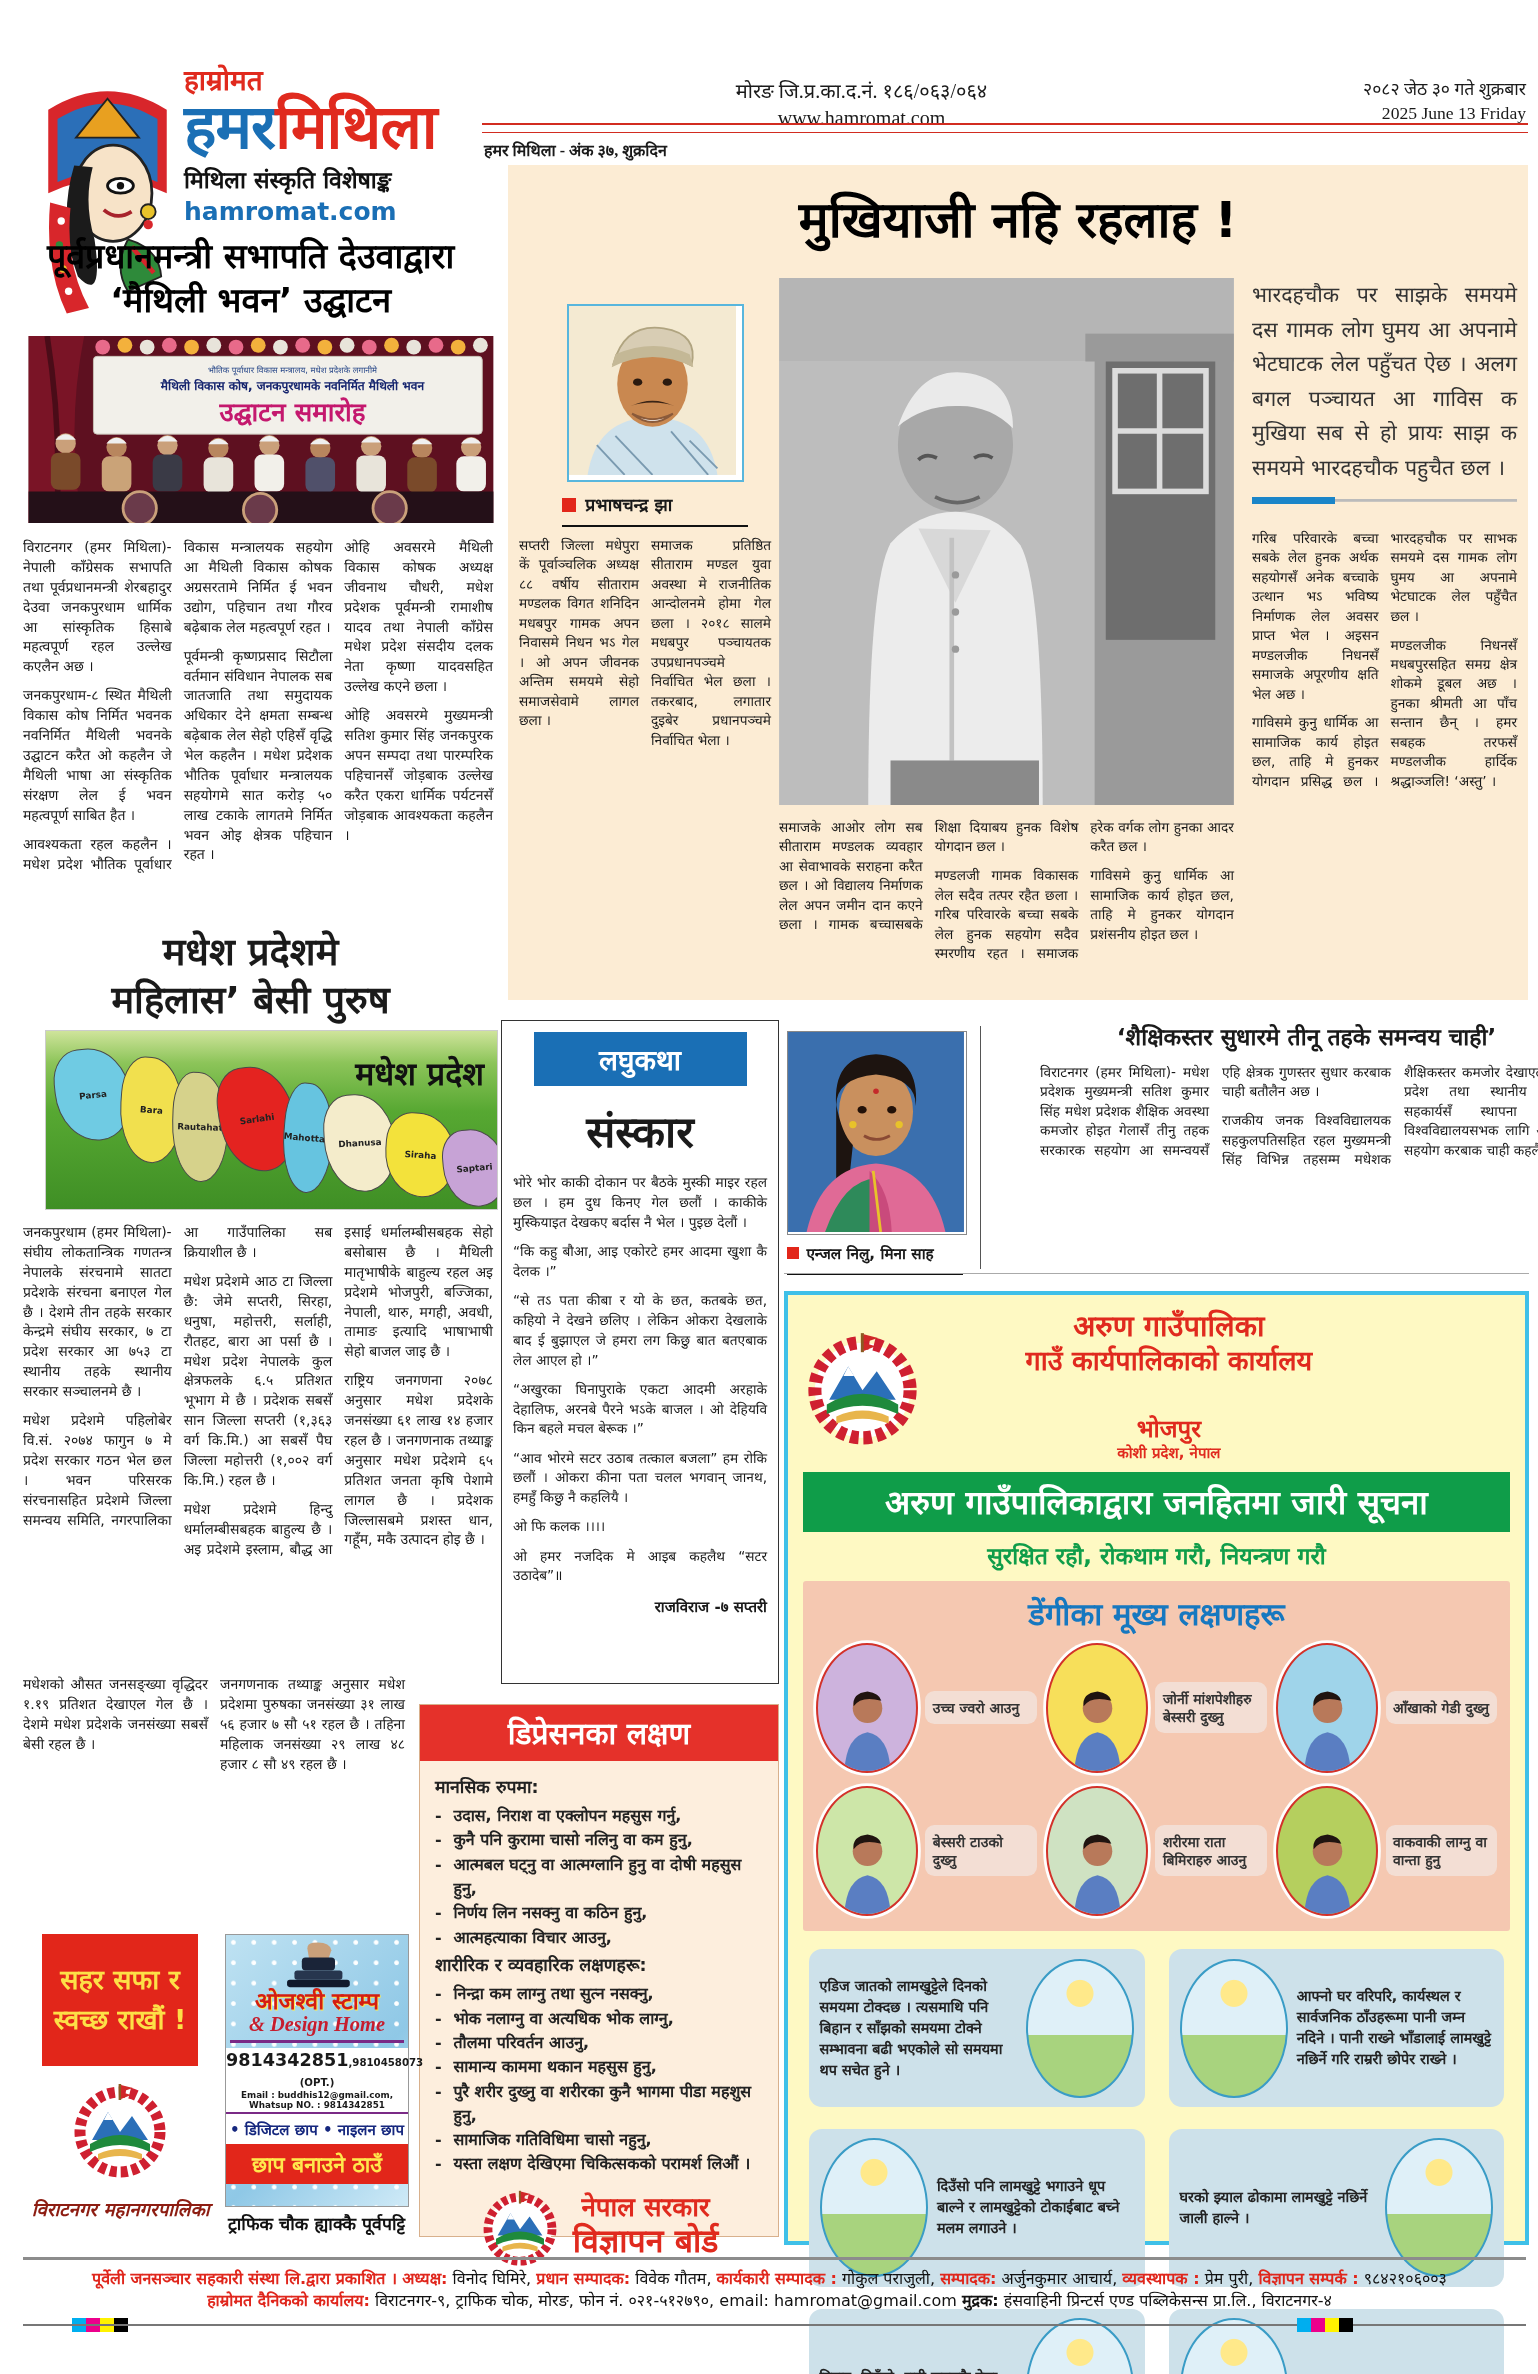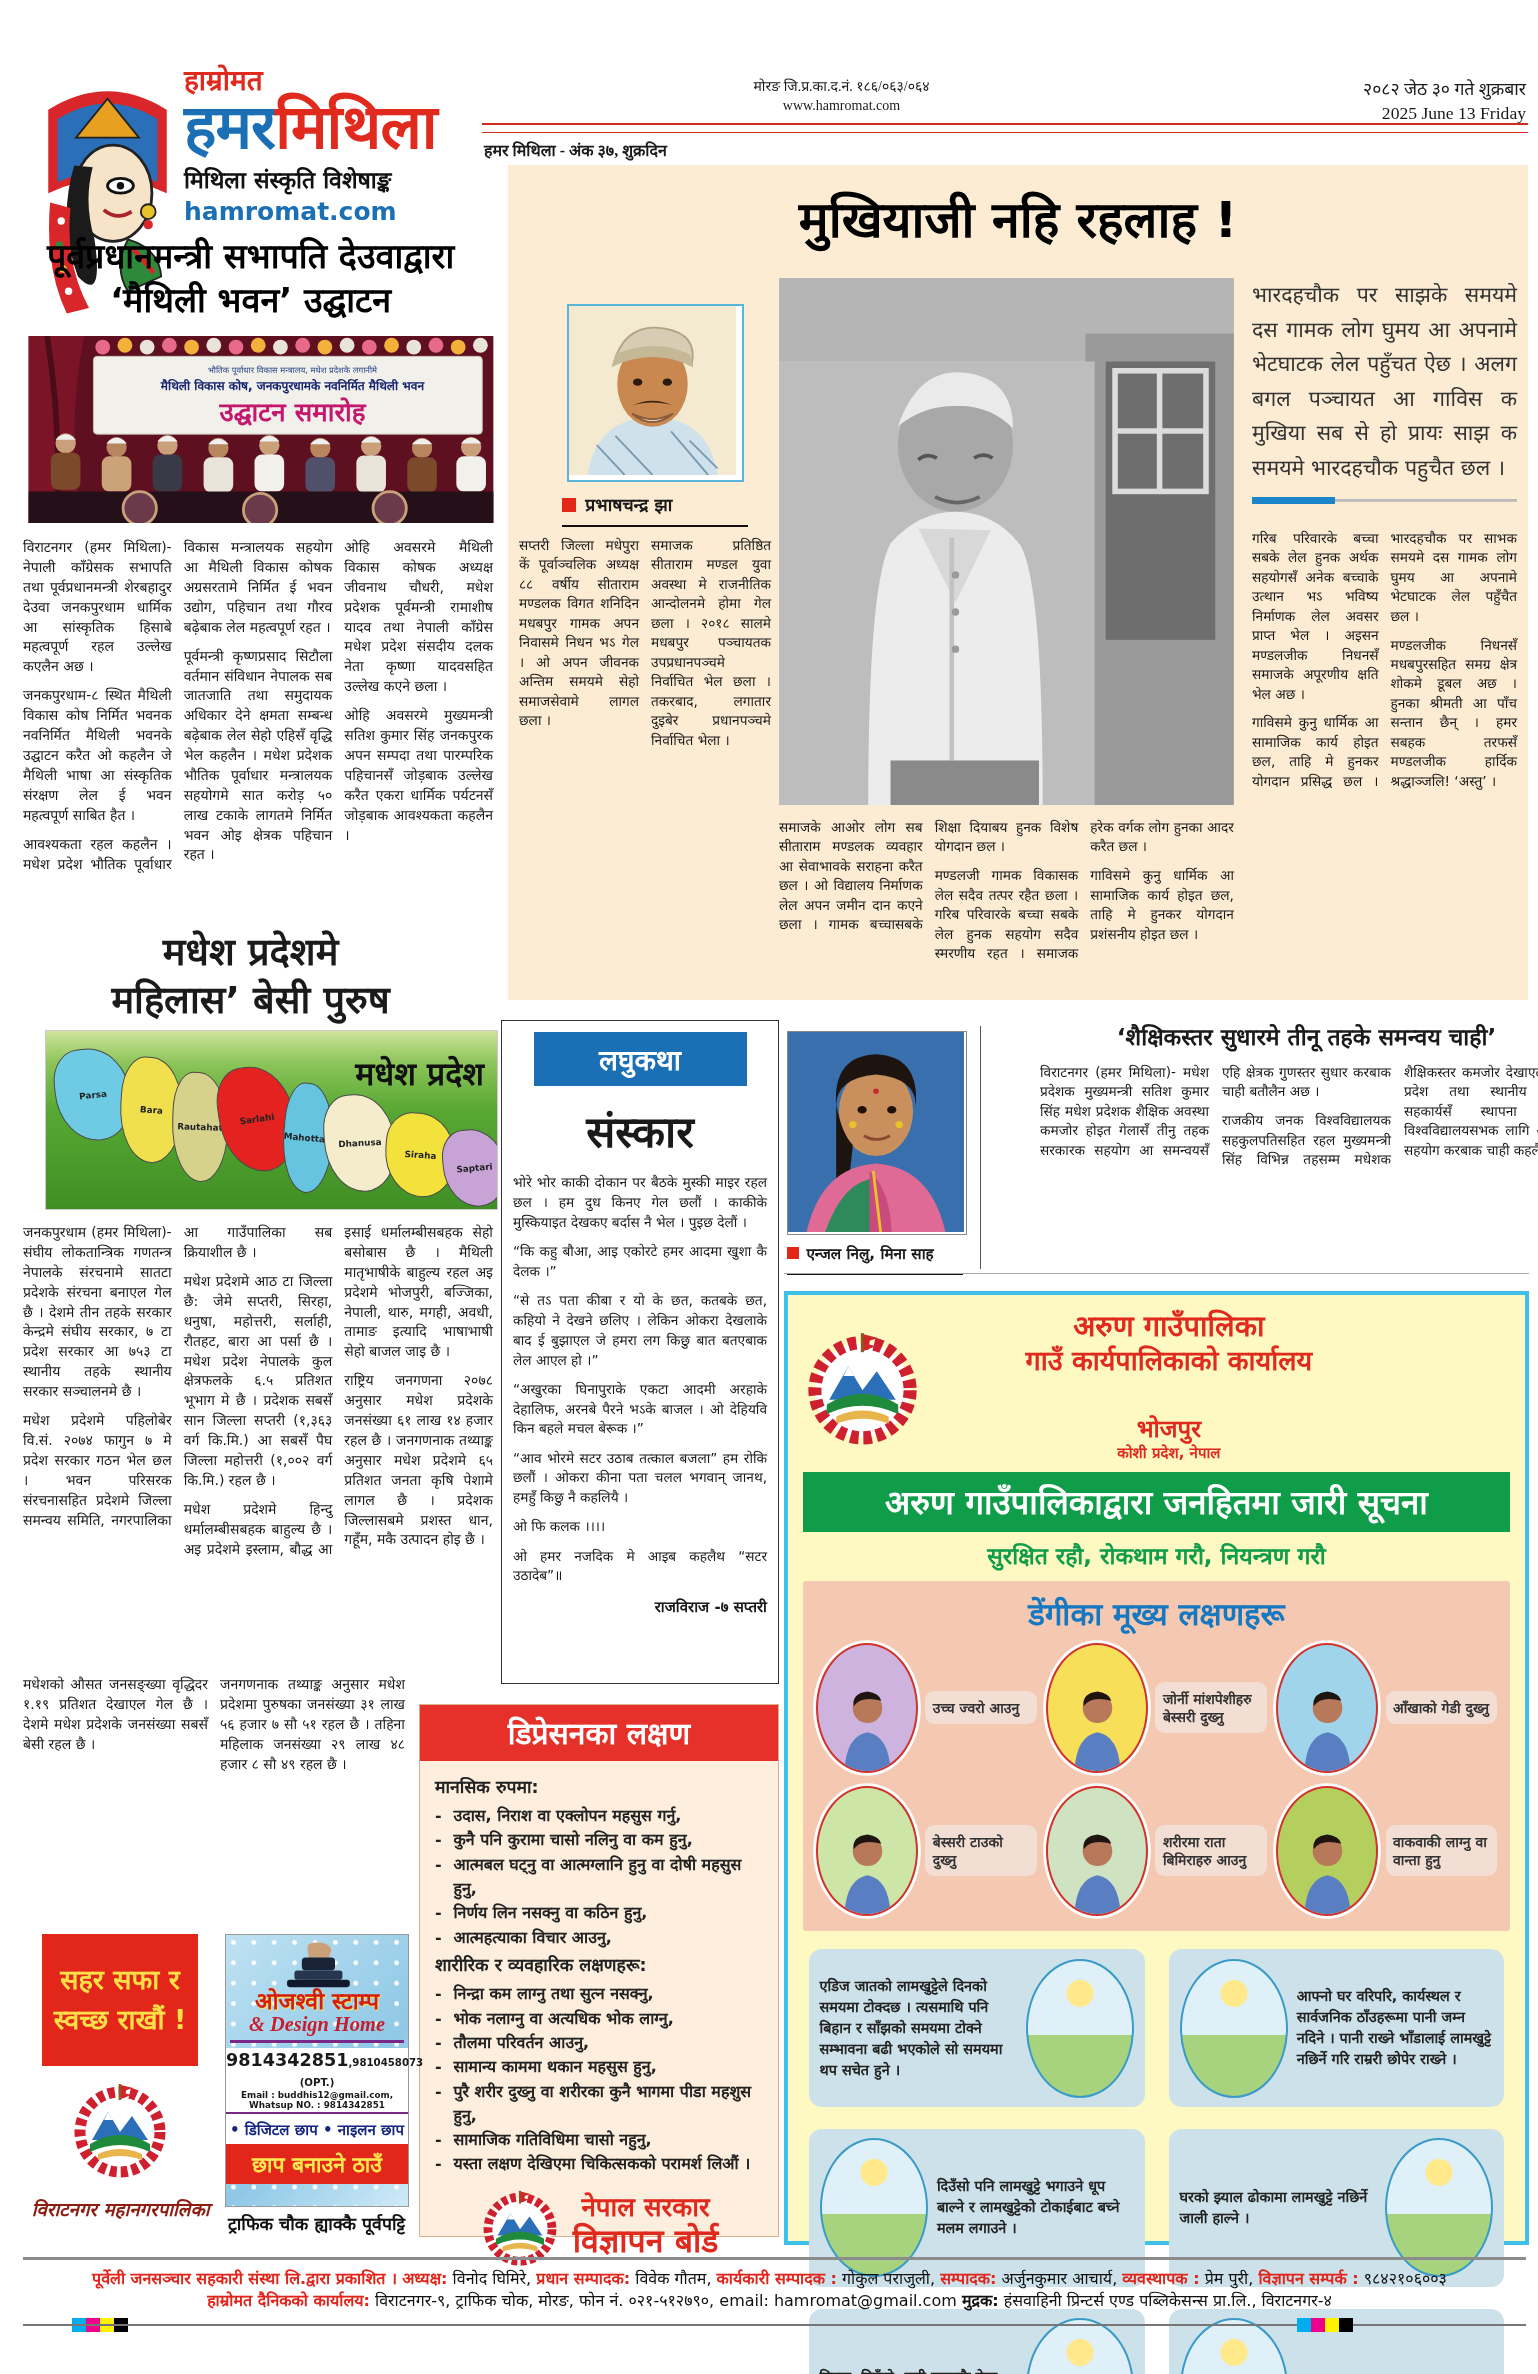--- a/index.html
+++ b/index.html
@@ -10,21 +10,21 @@
   p{margin:0 0 9.3px 0;}
 
   
   #logo-art{left:39px;top:82px;width:137px;height:239px;}
   #brand{left:184px;top:67px;width:343px;}
   .brand-top{color:#e02a1e;font-size:28px;font-weight:bold;line-height:1;}
   .brand-main{font-size:61px;font-weight:bold;line-height:1.05;letter-spacing:-0.9px;}
   .brand-main .b{color:#1a6fb5;} .brand-main .r{color:#e02a1e;}
   .brand-tag{font-size:23px;font-weight:bold;color:#111;margin-top:3.7px;}
   .brand-site{font-size:25px;font-weight:bold;color:#1a6fb5;margin-top:1.9px;}
-  #reg-block{left:582px;top:78px;width:519px;text-align:center;font-family:"Liberation Serif","DejaVu Serif",serif;font-size:14px;line-height:1.35;}
+  #reg-block{left:602px;top:78px;width:519px;text-align:center;font-family:"Liberation Serif","DejaVu Serif",serif;font-size:20px;line-height:1.35;}
   #date-block{left:1187px;top:78px;width:339px;text-align:right;font-family:"Liberation Serif","DejaVu Serif",serif;font-size:17.6px;line-height:1.35;}
   #masthead-rule{left:482px;top:123px;width:1046px;height:6.5px;border-top:2.8px solid #d22c20;border-bottom:1.9px solid #d22c20;}
   #issue-line{left:484px;top:139px;width:390px;font-family:"Liberation Serif","DejaVu Serif",serif;font-weight:bold;font-size:16px;}
 
   
   #lead-headline{left:18.6px;top:234px;width:464px;font-size:34px;font-weight:bold;line-height:1.3;text-align:center;color:#000;}
   #ceremony-photo{left:28px;top:336px;width:466px;height:133px;}
   #lead-body{left:23px;top:538px;width:470px;height:382px;column-count:3;column-gap:12px;font-size:14px;line-height:1.42;}
   #madhesh-headline{left:18.6px;top:929px;width:464px;font-size:38px;font-weight:bold;line-height:1.25;text-align:center;}
   #map-box{left:45px;top:1030px;width:451px;height:178px;overflow:hidden;border:0.9px solid #ccc;

